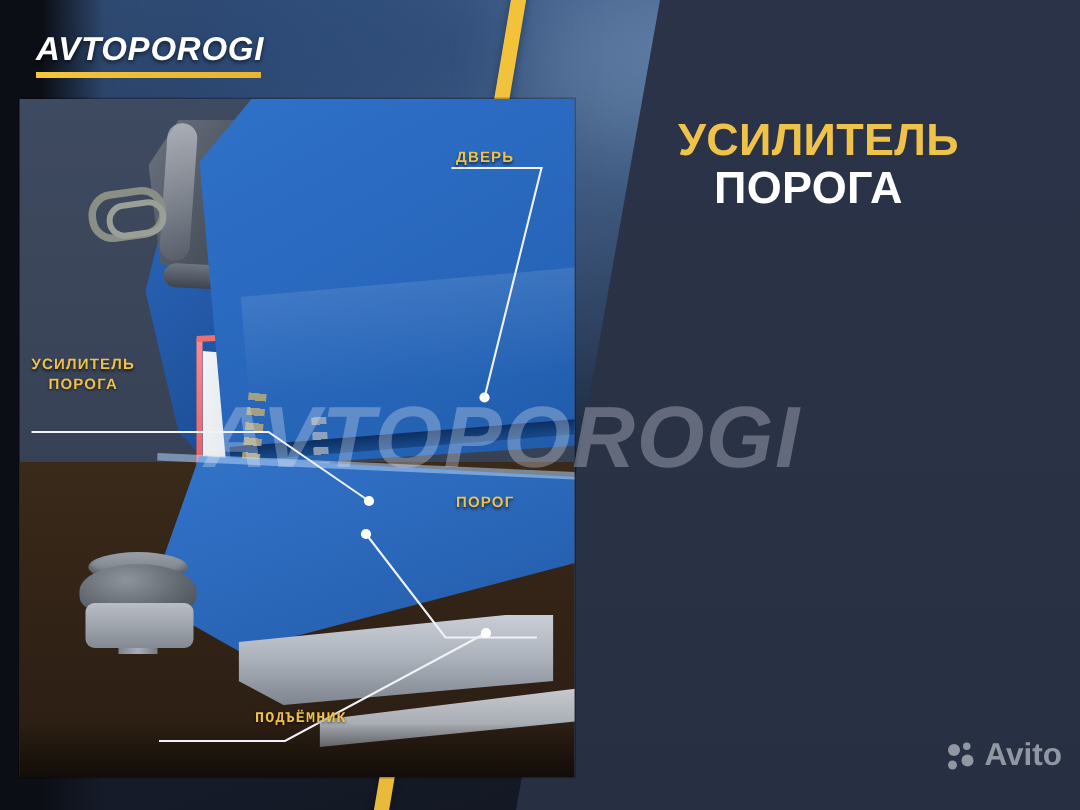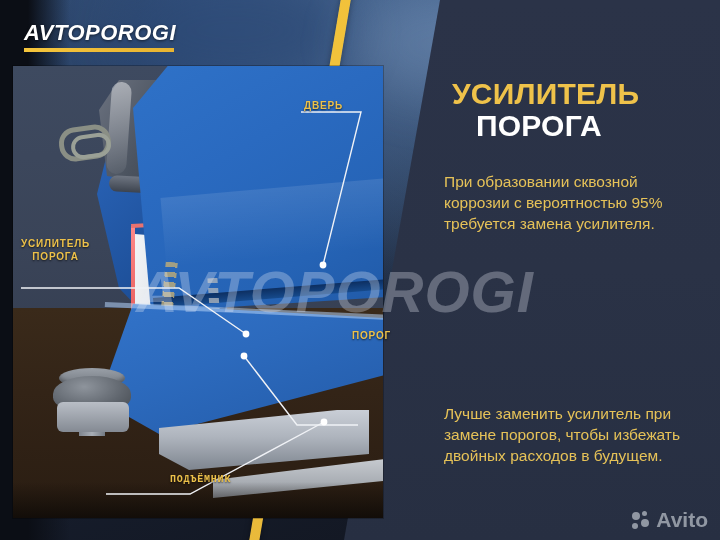--- a/index.html
+++ b/index.html
@@ -196,21 +196,21 @@
   .leader { position:absolute; overflow:visible; pointer-events:none; }
 
   
   .wm-main {
     position:absolute; left:136px; top:258px; width:560px;
     font-size:58px; font-weight:900; font-style:italic; letter-spacing:1px;
     color:rgba(235,240,248,.30); white-space:nowrap;
     font-family:"Liberation Sans", sans-serif;
   }
   .wm-avito {
-    position:absolute; right:12px; bottom:8px;
+    position:absolute; right:12px; bottom:24px;
     display:flex; align-items:center; gap:5px;
     color:rgba(232,236,242,.55); font-size:21px; font-weight:700;
     font-family:"Liberation Sans", sans-serif;
   }
   .avito-dots { position:relative; width:19px; height:19px; }
   .avito-dots i { position:absolute; border-radius:50%; background:rgba(232,236,242,.55); display:block; }
   .ad1 { width:8px; height:8px; left:0; top:1px; }
   .ad2 { width:5px; height:5px; left:10px; top:0px; }
   .ad3 { width:6px; height:6px; left:0px; top:12px; }
   .ad4 { width:8px; height:8px; left:9px; top:8px; }
@@ -296,30 +296,28 @@
       <polyline points="311,356 177,428 93,428" fill="none" stroke="#f0f2f6" stroke-width="1.4"></polyline>
       <circle cx="311" cy="356" r="3.4" fill="#ffffff"></circle>
     </svg>
   </div>
 
   <div class="wm-main">AVTOPOROGI</div>
 
   <div class="lbl" style="left:304px; top:100px;">ДВЕРЬ</div>
   <div class="lbl" style="left:21px; top:238px;">УСИЛИТЕЛЬ
 ПОРОГА</div>
-  <div class="lbl" style="left:304px; top:330px;margin-left:48px;">ПОРОГ</div>
+  <div class="lbl" style="left:304px; top:330px;">ПОРОГ</div>
   <div class="lbl" style="left:170px; top:474px;font-family:Liberation Mono, monospace;">ПОДЪЁМНИК</div>
 
   <div class="title">
     <span class="t1">УСИЛИТЕЛЬ</span>
     <span class="t2">ПОРОГА</span>
   </div>
 
-  <div class="para p1">При образовании сквозной коррозии с вероятностью 95% требуется замена усилителя.</div>
-  <div class="para p3">Лучше заменить усилитель при замене порогов, чтобы избежать двойных расходов в будущем.</div>
 
   <div class="wm-avito">
     <span class="avito-dots">
       <i class="ad1"></i>
         <i class="ad2"></i>
         <i class="ad3"></i>
         <i class="ad4"></i>
     </span>
     <span>Avito</span>
   </div>

